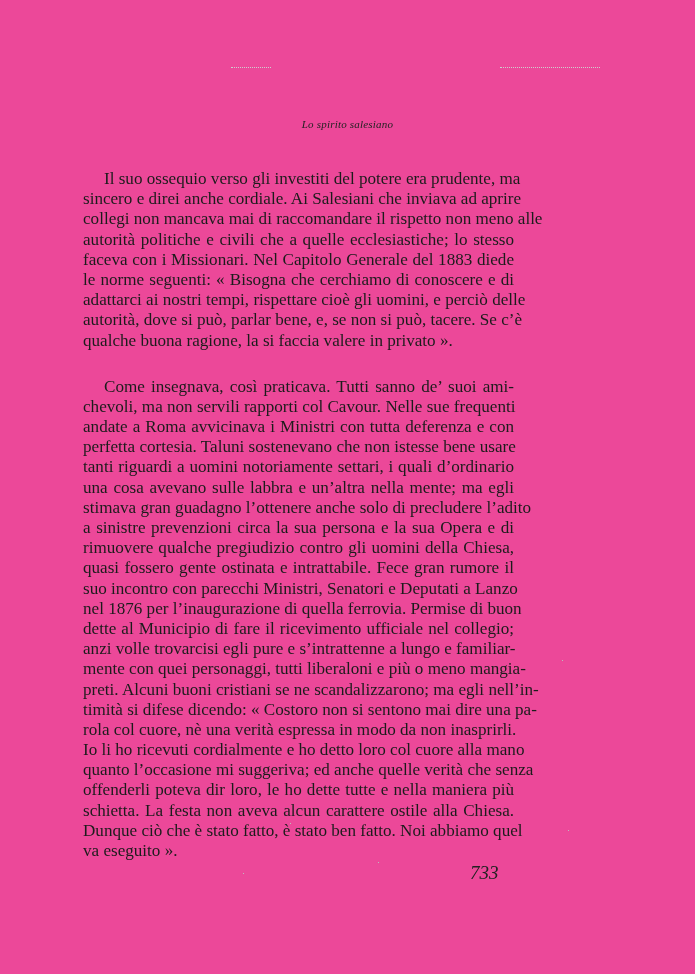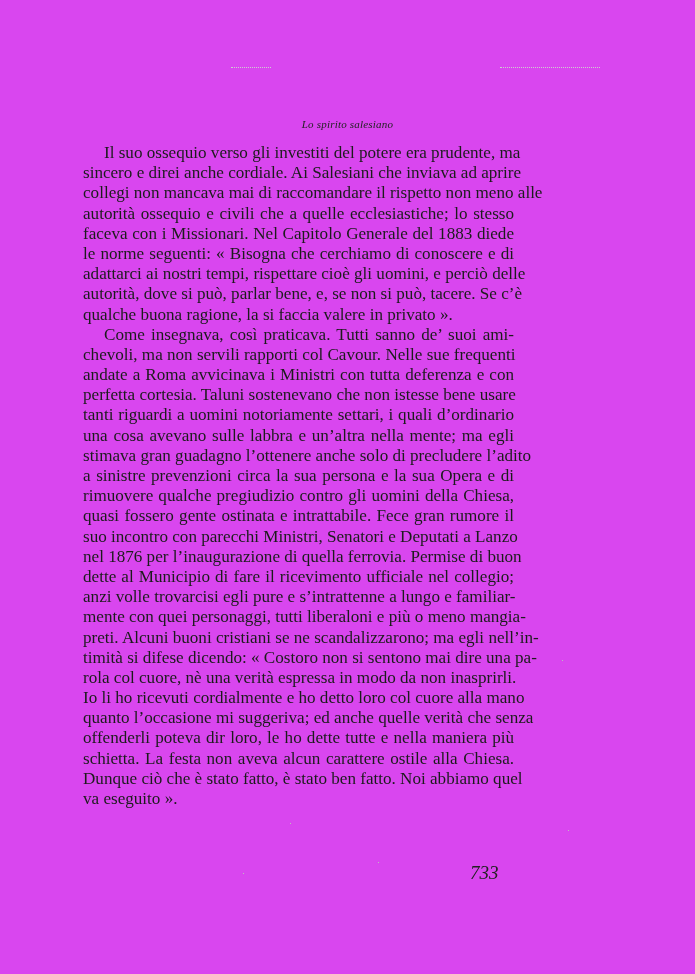--- a/index.html
+++ b/index.html
@@ -12,21 +12,21 @@
       height: 974px;
       position: relative;
       overflow: hidden;
       font-family: "DejaVu Serif", "Liberation Serif", serif;
       color: #1a1a1a;
     }
     .page {
       position: absolute;
       left: 0; top: 0;
       width: 695px; height: 974px;
-      background: #d946ef;
+      background: #ec4899;
     }
     .scan-dots {
       position: absolute;
       top: 67px;
       height: 1px;
       border-top: 1px dotted #cfcfcf;
     }
     .running-head {
       position: absolute;
       top: 118px;
@@ -54,20 +54,21 @@
       white-space: nowrap;
       text-align: justify;
       text-align-last: justify;
       height: 20.2px;
     }
     .line.last {
       text-align-last: left;
     }
     .line.indent {
       padding-left: 21px;
+      margin-top: 26px;
     }
     .line i { font-style: italic; }
     .page-number {
       position: absolute;
       top: 862px;
       left: 470px;
       font-family: "Liberation Serif", serif;
       font-style: italic;
       font-size: 19px;
       color: #222;
@@ -87,21 +88,21 @@
   <div class="scan-dots" style="left:500px;width:100px;"></div>
 
   <div class="running-head">Lo spirito salesiano</div>
 
   <div class="text-block">
 
     <div>
       <span class="line indent">Il suo ossequio verso gli investiti del potere era prudente, ma</span>
       <span class="line">sincero e direi anche cordiale. Ai Salesiani che inviava ad aprire</span>
       <span class="line">collegi non mancava mai di raccomandare il rispetto non meno alle</span>
-      <span class="line">autorità ossequio e civili che a quelle ecclesiastiche; lo stesso</span>
+      <span class="line">autorità politiche e civili che a quelle ecclesiastiche; lo stesso</span>
       <span class="line">faceva con i Missionari. Nel Capitolo Generale del 1883 diede</span>
       <span class="line">le norme seguenti: « Bisogna che cerchiamo di conoscere e di</span>
       <span class="line">adattarci ai nostri tempi, rispettare cioè gli uomini, e perciò delle</span>
       <span class="line">autorità, dove si può, parlar bene, e, se non si può, tacere. Se c’è</span>
       <span class="line last">qualche buona ragione, la si faccia valere in privato ».</span>
     </div>
 
     <div>
       <span class="line indent">Come insegnava, così praticava. Tutti sanno de’ suoi ami-</span>
       <span class="line">chevoli, ma non servili rapporti col Cavour. Nelle sue frequenti</span>

